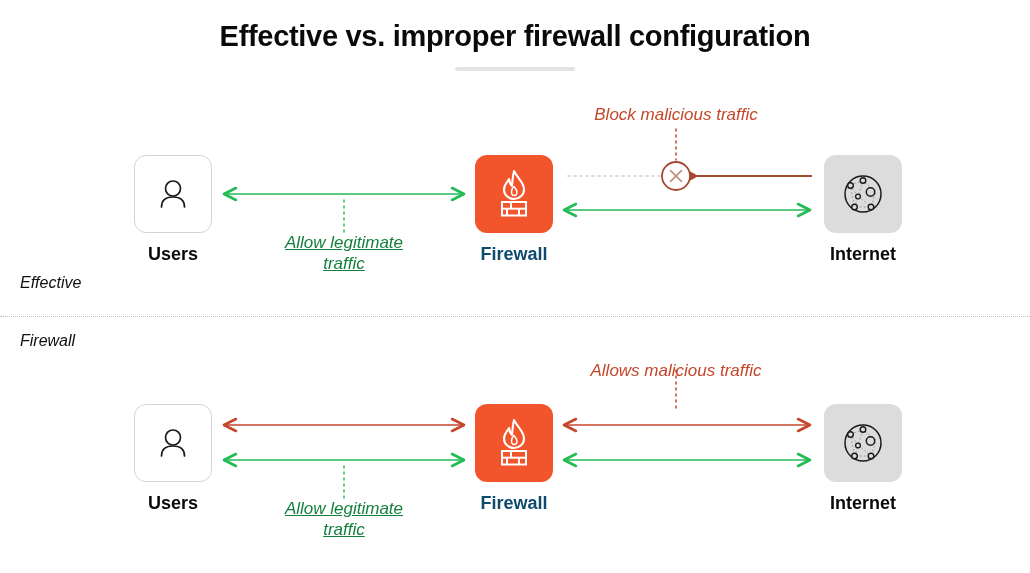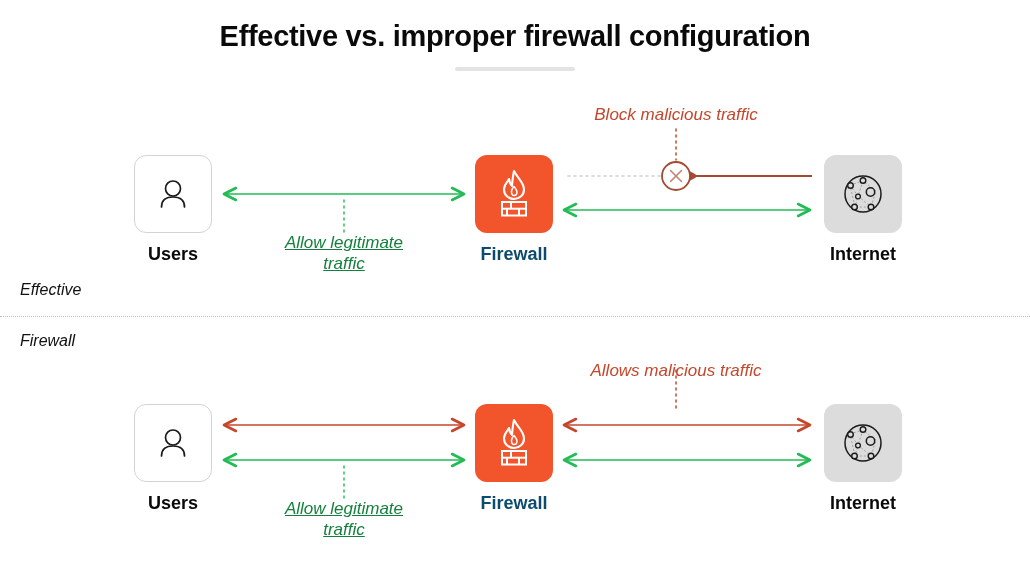--- a/index.html
+++ b/index.html
@@ -42,21 +42,21 @@
   }
 
   
   .section-label {
     position: absolute;
     left: 20px;
     font-style: italic;
     font-size: 16px;
     color: #111111;
   }
-  .sec-effective { top: 281px; }
+  .sec-effective { top: 274px; }
   .sec-improper  { top: 332px; }
 
   .divider {
     position: absolute;
     left: 0;
     top: 316px;
     width: 1030px;
     height: 0;
     border-top: 1px dotted #bdbdbd;
   }

